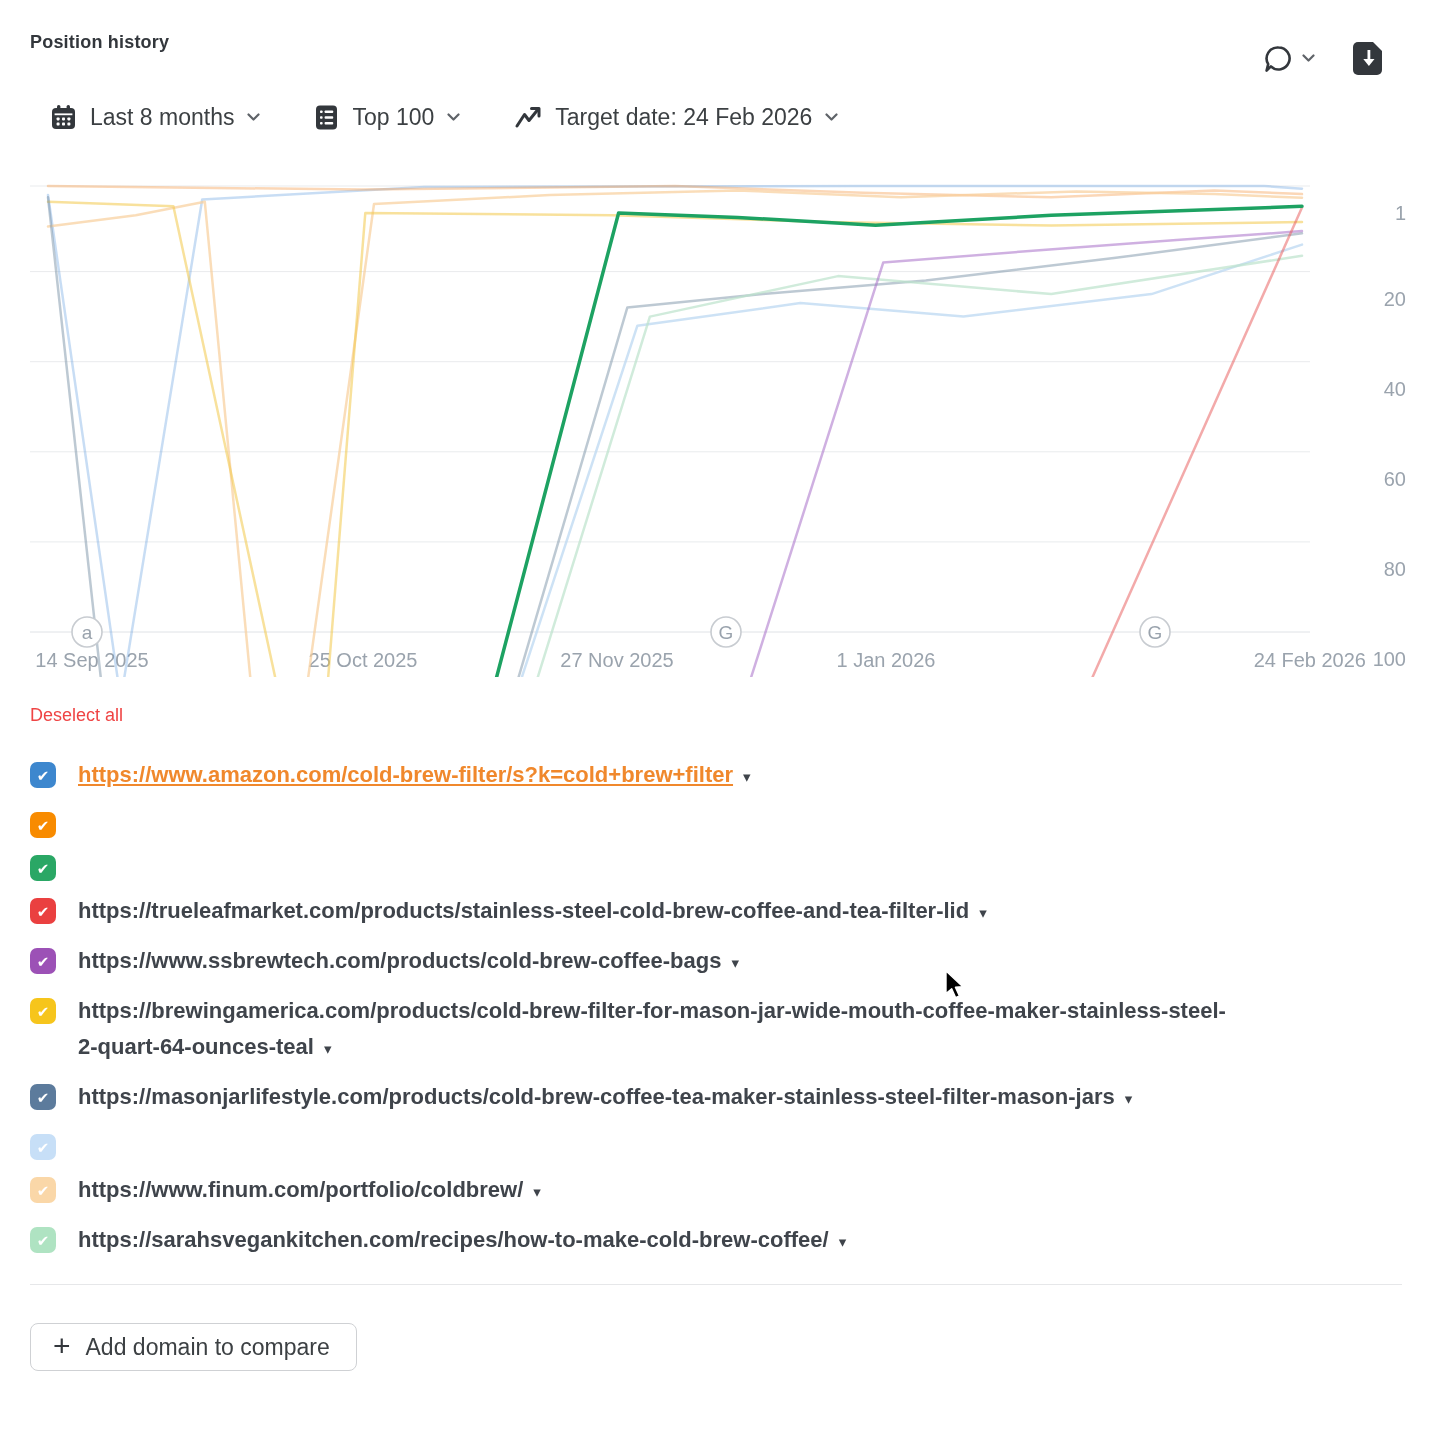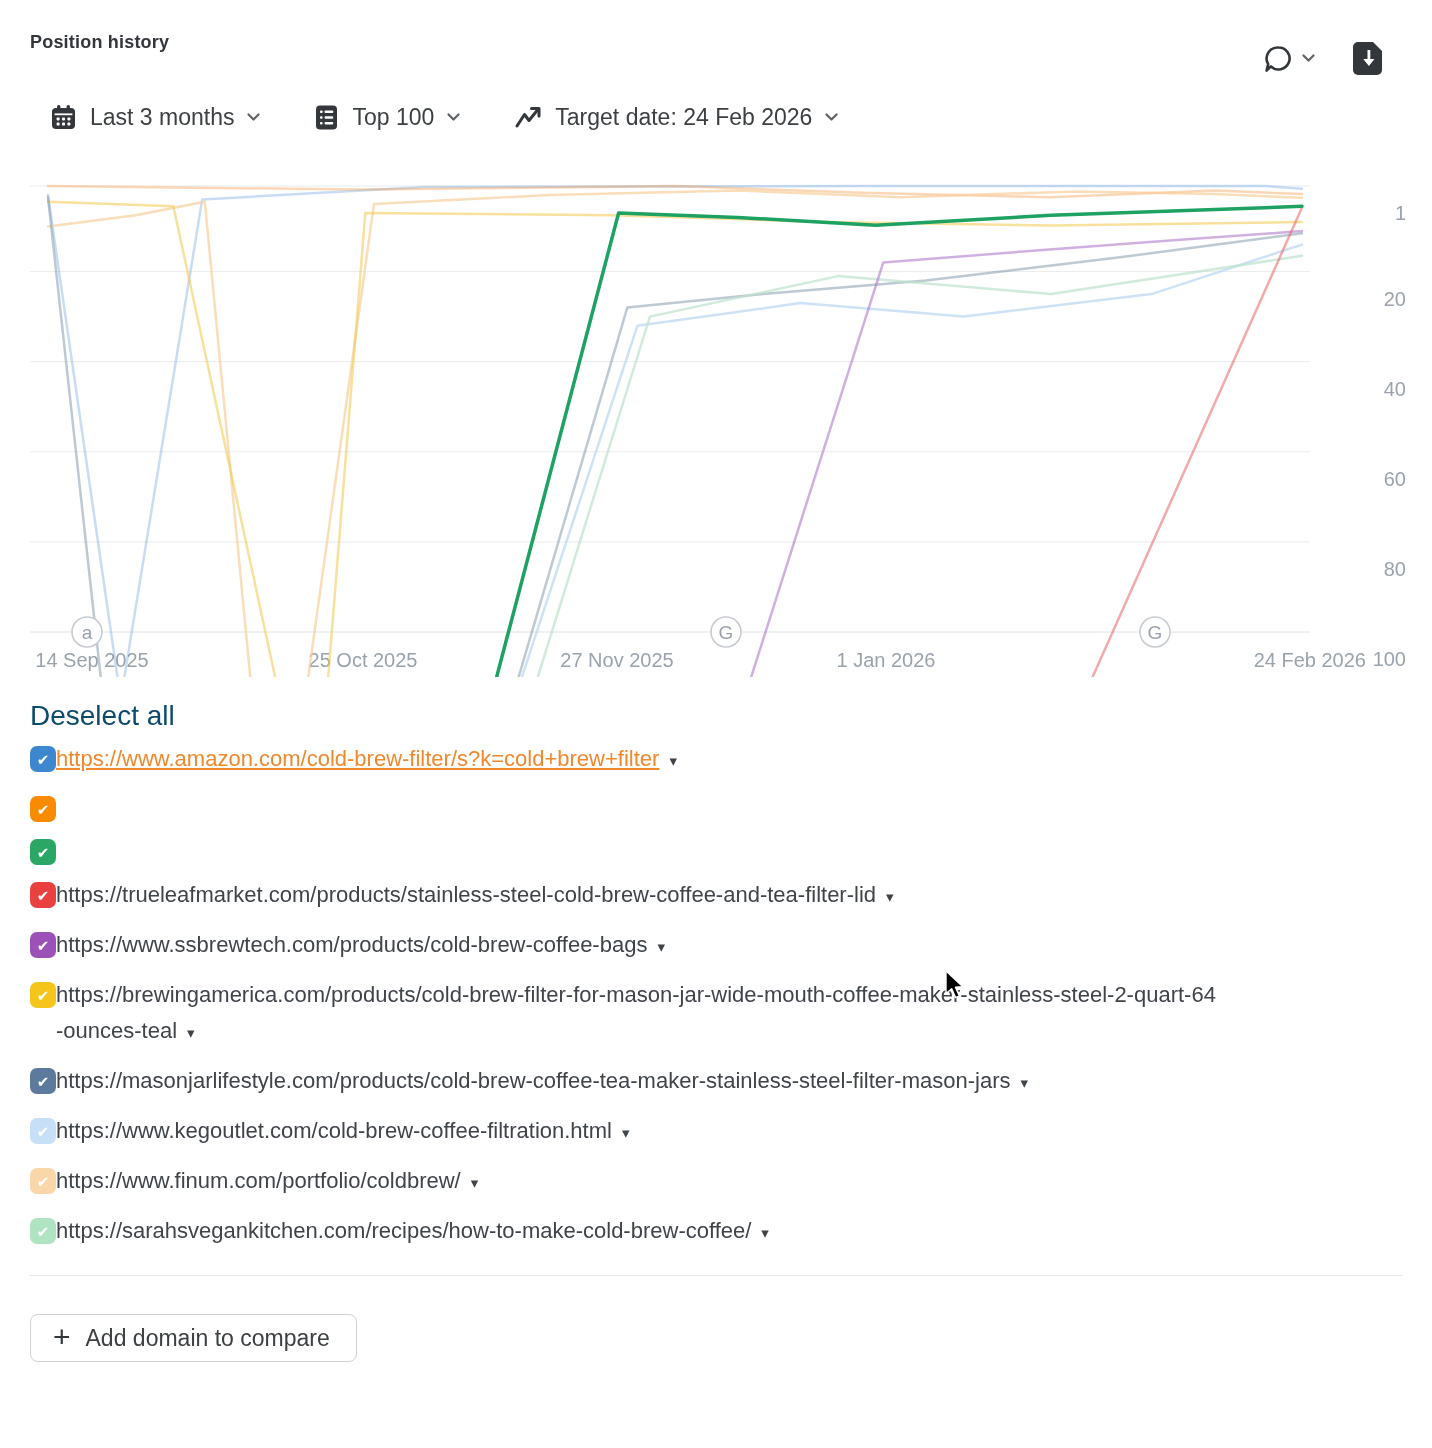--- a/index.html
+++ b/index.html
@@ -9,25 +9,25 @@
     font-family:"Liberation Sans","DejaVu Sans",sans-serif; color:#3c4043;
   }
   .page-title { position:absolute; top:32px; left:30px; font-size:18px; font-weight:700; color:#33373c; letter-spacing:.2px; }
   .top-icons { position:absolute; top:38px; right:44px; display:flex; align-items:center; gap:30px; }
   .icon-btn { display:flex; align-items:center; gap:9px; background:none; border:none; cursor:pointer; padding:4px; }
   .filters { position:absolute; top:104px; left:50px; display:flex; align-items:center; gap:54px; }
   .filter { display:flex; align-items:center; gap:13px; font-size:23px; color:#3c4043; cursor:pointer; background:none; border:none; font-family:inherit; }
   .filter .lbl { white-space:nowrap; }
   .chart-wrap { position:absolute; top:172px; left:0; width:1432px; height:505px; }
   .below { position:absolute; top:700px; left:30px; width:1372px; }
-  .deselect { font-size:28px; color:#0c4a6e; line-height:31px; margin-bottom:10px; cursor:pointer; display:inline-block; }
+  .deselect { font-size:18px; color:#ef4444; line-height:31px; margin-bottom:26px; cursor:pointer; display:inline-block; }
   .legend-row { display:flex; align-items:flex-start; margin-bottom:12px; }
   .cbox { width:26px; height:26px; border-radius:7px; flex-shrink:0; margin-top:5px; display:flex; align-items:center; justify-content:center; cursor:pointer; }
   .cbox span { color:#fff; font-size:15px; font-weight:700; line-height:1; }
-  .legend-text { max-width:1160px; font-size:22px; line-height:36px; color:#3f444b; word-break:break-all; }
+  .legend-text { margin-left:22px; max-width:1160px; font-size:22px; line-height:36px; color:#3f444b; word-break:break-all;font-weight:bold; }
   .legend-text a { color:inherit; text-decoration:none; cursor:pointer; }
   .legend-text a.hl { text-decoration:underline; }
   .caret { display:inline-block; font-size:15px; color:#3f444b; margin-left:10px; cursor:pointer; }
   .divider { border-top:1px solid #e6e7e9; margin-top:24px; }
   .add-btn { margin-top:38px; height:48px; display:inline-flex; align-items:center; gap:15px; padding:0 26px 0 22px;
     background:#fff; border:1px solid #cfd1d4; border-radius:8px; font-family:inherit; font-size:23px; color:#3c4043; cursor:pointer; }
   .add-btn .plus { font-size:30px; font-weight:400; line-height:1; color:#33373c; margin-top:-3px; }
   .cursor { position:absolute; left:944px; top:970px; pointer-events:none; }
 </style>
 </head>
@@ -61,21 +61,21 @@
       <rect x="4.6" y="9.4" width="17.8" height="1.8" fill="#fff"></rect>
       <g fill="#fff">
         <rect x="6.6" y="13.4" width="3" height="3" rx="0.8"></rect>
           <rect x="12" y="13.4" width="3" height="3" rx="0.8"></rect>
           <rect x="17.4" y="13.4" width="3" height="3" rx="0.8"></rect>
         <rect x="6.6" y="18.6" width="3" height="3" rx="0.8"></rect>
           <rect x="12" y="18.6" width="3" height="3" rx="0.8"></rect>
           <rect x="17.4" y="18.6" width="3" height="3" rx="0.8"></rect>
       </g>
     </svg>
-    <span class="lbl">Last 3 months</span>
+    <span class="lbl">Last 8 months</span>
     <svg width="13" height="9" viewBox="0 0 13 9">
       <path d="M1.5 1.5 L6.5 6.5 L11.5 1.5" fill="none" stroke="#5f6368" stroke-width="2.2" stroke-linecap="round" stroke-linejoin="round"></path>
     </svg>
   </button>
   <button class="filter">
     <svg width="25" height="27" viewBox="0 0 25 27">
       <rect x="2" y="1.5" width="21" height="24" rx="4" fill="#33373c"></rect>
       <g fill="#fff">
         <rect x="6" y="6.4" width="2.6" height="2.6" rx="0.8"></rect>
           <rect x="10.6" y="6.4" width="8.6" height="2.6" rx="0.8"></rect>
@@ -186,21 +186,20 @@
       <div class="legend-row">
         <span class="cbox" style="background: rgb(92, 123, 156);">
           <span>✔</span>
         </span>
         <div class="legend-text"><a>https://masonjarlifestyle.com/products/cold-brew-coffee-tea-maker-stainless-steel-filter-mason-jars</a><span class="caret"> ▾</span></div>
       </div>
       <div class="legend-row">
         <span class="cbox" style="background: rgb(199, 223, 247);">
           <span>✔</span>
         </span>
-        <div class="legend-text"><a>https://www.kegoutlet.com/cold-brew-coffee-filtration.html</a><span class="caret"> ▾</span></div>
       </div>
       <div class="legend-row">
         <span class="cbox" style="background: rgb(250, 215, 168);">
           <span>✔</span>
         </span>
         <div class="legend-text"><a>https://www.finum.com/portfolio/coldbrew/</a><span class="caret"> ▾</span></div>
       </div>
       <div class="legend-row">
         <span class="cbox" style="background: rgb(175, 227, 194);">
           <span>✔</span>

